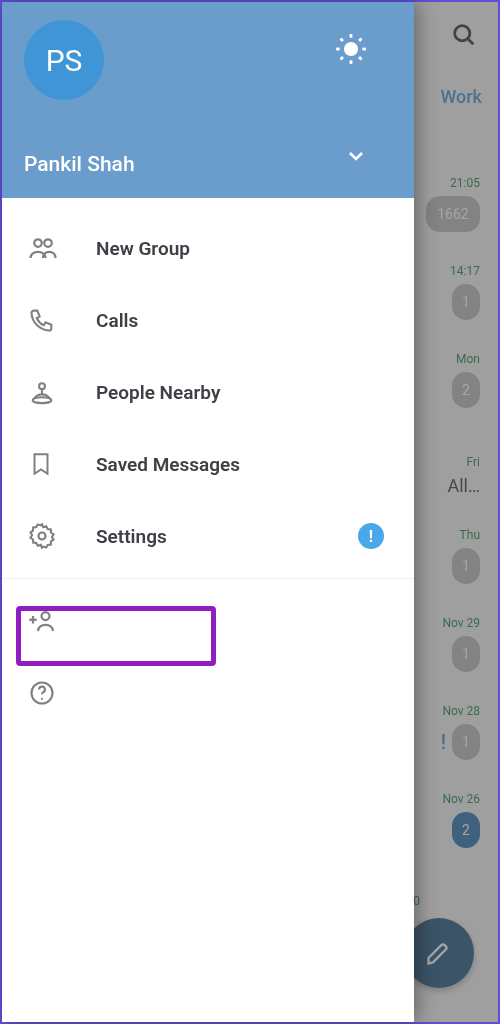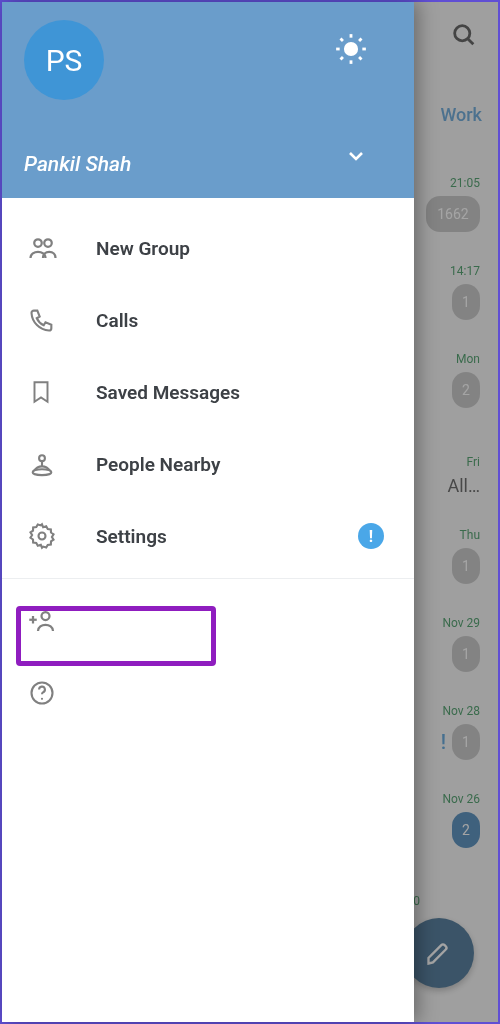--- a/index.html
+++ b/index.html
@@ -8,30 +8,30 @@
 
   
   .bg { position: absolute; inset: 0; background: #f4f4f4; }
   .bg .searchbar { height: 70px; display:flex; align-items:center; justify-content:flex-end; padding-right:20px; }
   .bg .rows { padding-top: 0; }
   .bg .row { height: 88px; display:flex; align-items:center; justify-content:flex-end; padding-right:18px; gap:6px; flex-direction:column; }
   .bg .row .time { font-size: 12px; color:#15803d; align-self:flex-end; }
   .bg .row .badge { align-self:flex-end; min-width: 28px; height: 36px; border-radius: 14px; background:#b7b7b7; color:#fff; display:flex; align-items:center; justify-content:center; font-size:14px; padding:0 8px;}
   .bg .row .badge.wide { min-width: 54px; }
   .bg .row .badge.blue { background:#1f6aa8; }
-  .bg .tablabel { position:absolute; top:102px; right:16px; color:#3c8fcf; font-size:18px; font-weight:500;}
+  .bg .tablabel { position:absolute; top:84px; right:16px; color:#3c8fcf; font-size:18px; font-weight:500;}
   .bg .fab { position:absolute; right:24px; bottom:34px; width:70px; height:70px; border-radius:50%; background:#174f7a; display:flex; align-items:center; justify-content:center; box-shadow:0 3px 6px rgba(0,0,0,.3);}
   .bg .dim { position:absolute; inset:0; background:rgba(90,90,90,.55); }
 
   
   .drawer { position:absolute; top:0; left:0; width: 412px; height: 100%; background:#fff; box-shadow: 4px 0 18px rgba(0,0,0,.35); display:flex; flex-direction:column; }
   .header { background:#6a9dcb; color:#fff; padding: 18px 22px 18px 22px; position:relative; height:196px; }
   .avatar { width:80px; height:80px; border-radius:50%; background:#3f95d6; display:flex; align-items:center; justify-content:center; font-size:30px; font-weight:400; color:#fff; }
   .theme-toggle { position:absolute; top:30px; right:46px; }
-  .username { position:absolute; bottom:22px; left:22px; font-size:21px; font-weight:500;font-style:italic; }
+  .username { position:absolute; bottom:22px; left:22px; font-size:21px; font-weight:500; }
   .expand { position:absolute; bottom:26px; right:46px; }
 
   .menu { flex:1; padding-top:14px;text-align:right; }
   .item { display:flex; align-items:center; height:72px; padding-left:26px; cursor:pointer; }
   .item .icon-slot { width:68px; color:#808080; display:flex; align-items:center;}
   .item .label { font-size:19px; font-weight:600; color:#3d4146; }
   .item .trail { margin-left:auto; margin-right:30px; }
   .divider { height:1px; background:#eceef0; margin: 6px 0; }
 
   .hl { position:absolute; border:5px solid #8f1dbf; border-radius:4px; pointer-events:none; }
@@ -155,37 +155,37 @@
         <span class="icon-slot">
           <svg width="28" height="28" viewBox="0 0 24 24" fill="none" stroke="#808080" stroke-width="1.8">
               <path d="M5 4h3l2 5-2.5 1.5a12 12 0 0 0 6 6L15 14l5 2v3a2 2 0 0 1-2 2A16 16 0 0 1 3 6a2 2 0 0 1 2-2z"></path>
             </svg>
         </span>
         <span class="label">Calls</span>
       </div>
 
       <div class="item">
         <span class="icon-slot">
-          <svg width="26" height="26" viewBox="0 0 24 24" fill="none" stroke="#808080" stroke-width="1.8">
-              <path d="M6 3h12v18l-6-4-6 4V3z"></path>
-            </svg>
-        </span>
-        <span class="label">Saved Messages</span>
-      </div>
-
-      <div class="item">
-        <span class="icon-slot">
           <svg width="28" height="28" viewBox="0 0 24 24" fill="none" stroke="#808080" stroke-width="1.8">
               <circle cx="12" cy="7" r="2.5"></circle>
               <path d="M12 9.5v5"></path>
               <path d="M5 18c2-3 5-4 7-4s5 1 7 4"></path>
               <ellipse cx="12" cy="19" rx="8" ry="2.5"></ellipse>
             </svg>
         </span>
         <span class="label">People Nearby</span>
+      </div>
+
+      <div class="item">
+        <span class="icon-slot">
+          <svg width="26" height="26" viewBox="0 0 24 24" fill="none" stroke="#808080" stroke-width="1.8">
+              <path d="M6 3h12v18l-6-4-6 4V3z"></path>
+            </svg>
+        </span>
+        <span class="label">Saved Messages</span>
       </div>
 
       <div class="item">
         <span class="icon-slot">
           <svg width="28" height="28" viewBox="0 0 24 24" fill="none" stroke="#808080" stroke-width="1.8">
               <circle cx="12" cy="12" r="3"></circle>
               <path d="M12 2l1 2.5 2.6-.8 1.3 2.3 2.7.3.1 2.7 2.2 1.5-1.4 2.3 1.4 2.3-2.2 1.5-.1 2.7-2.7.3-1.3 2.3-2.6-.8L12 22l-1-2.5-2.6.8-1.3-2.3-2.7-.3-.1-2.7L2.1 13.5l1.4-2.3-1.4-2.3L4.3 7.4l.1-2.7 2.7-.3L8.4 2.1l2.6.8L12 2z"></path>
             </svg>
         </span>
         <span class="label">Settings</span>

